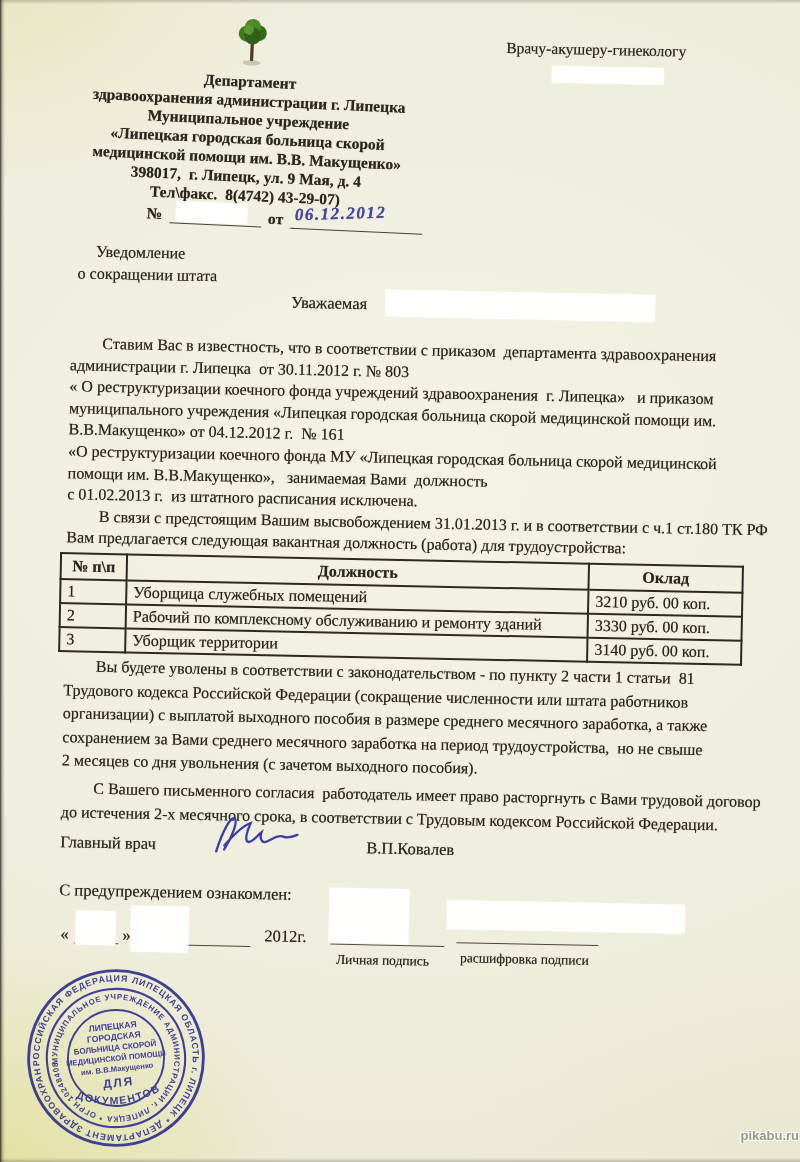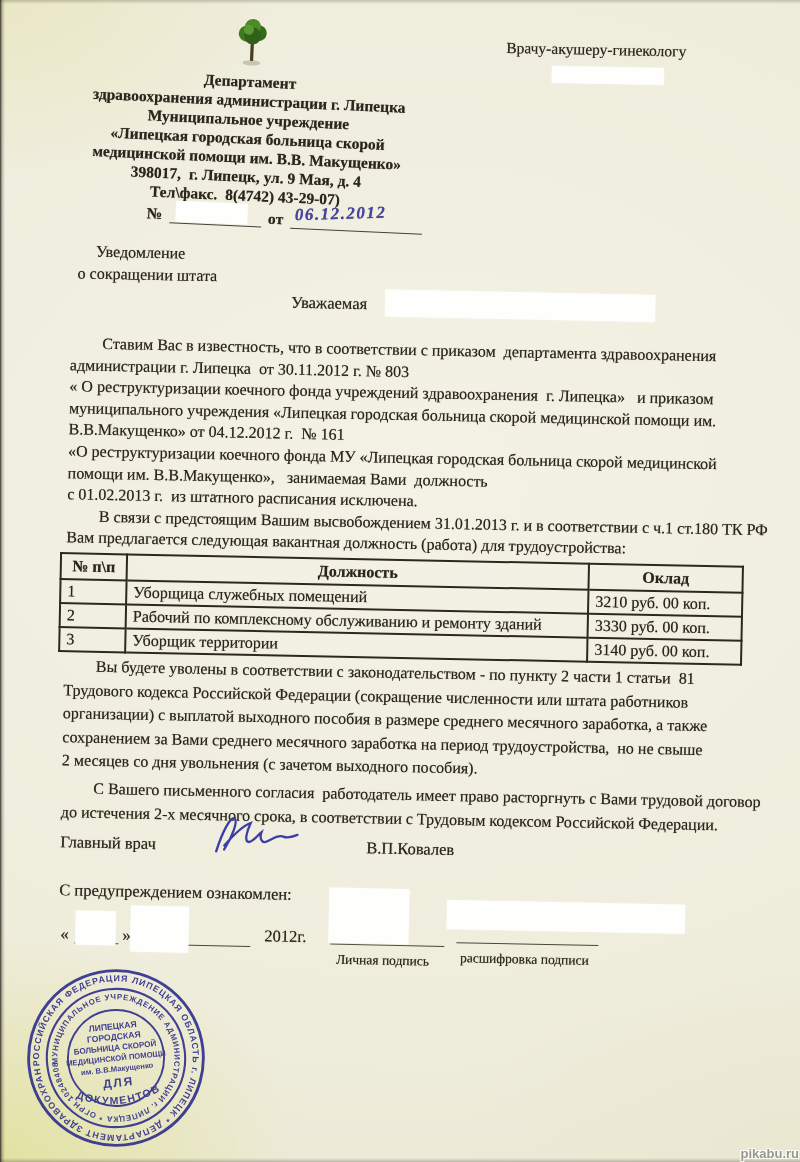--- a/index.html
+++ b/index.html
@@ -55,21 +55,21 @@
   .role{left:76px;top:832px;font-size:16.5px;}
   .name{left:382px;top:832px;font-size:16.5px;}
   .ack{left:76px;top:880px;font-size:16.5px;}
   
   .q{font-size:17px;}
   .uline{border-bottom:1.6px solid #4a463e;display:inline-block;}
   .lbl{font-size:13.5px;}
   
   .stamp{left:20px;top:958px;opacity:.93;}
   
-  .wm{right:1px;bottom:1px;font-family:"Liberation Sans",sans-serif;font-weight:bold;
+  .wm{right:1px;bottom:19px;font-family:"Liberation Sans",sans-serif;font-weight:bold;
       font-size:13px;color:#98978d;
       text-shadow:-1px -1px 0 #fdfdf8,1px -1px 0 #fdfdf8,-1px 1px 0 #fdfdf8,1px 1px 0 #fdfdf8;}
 </style>
 </head>
 <body>
 
 <div class="page">
   <div class="content">
 
     <div class="abs org soft">

